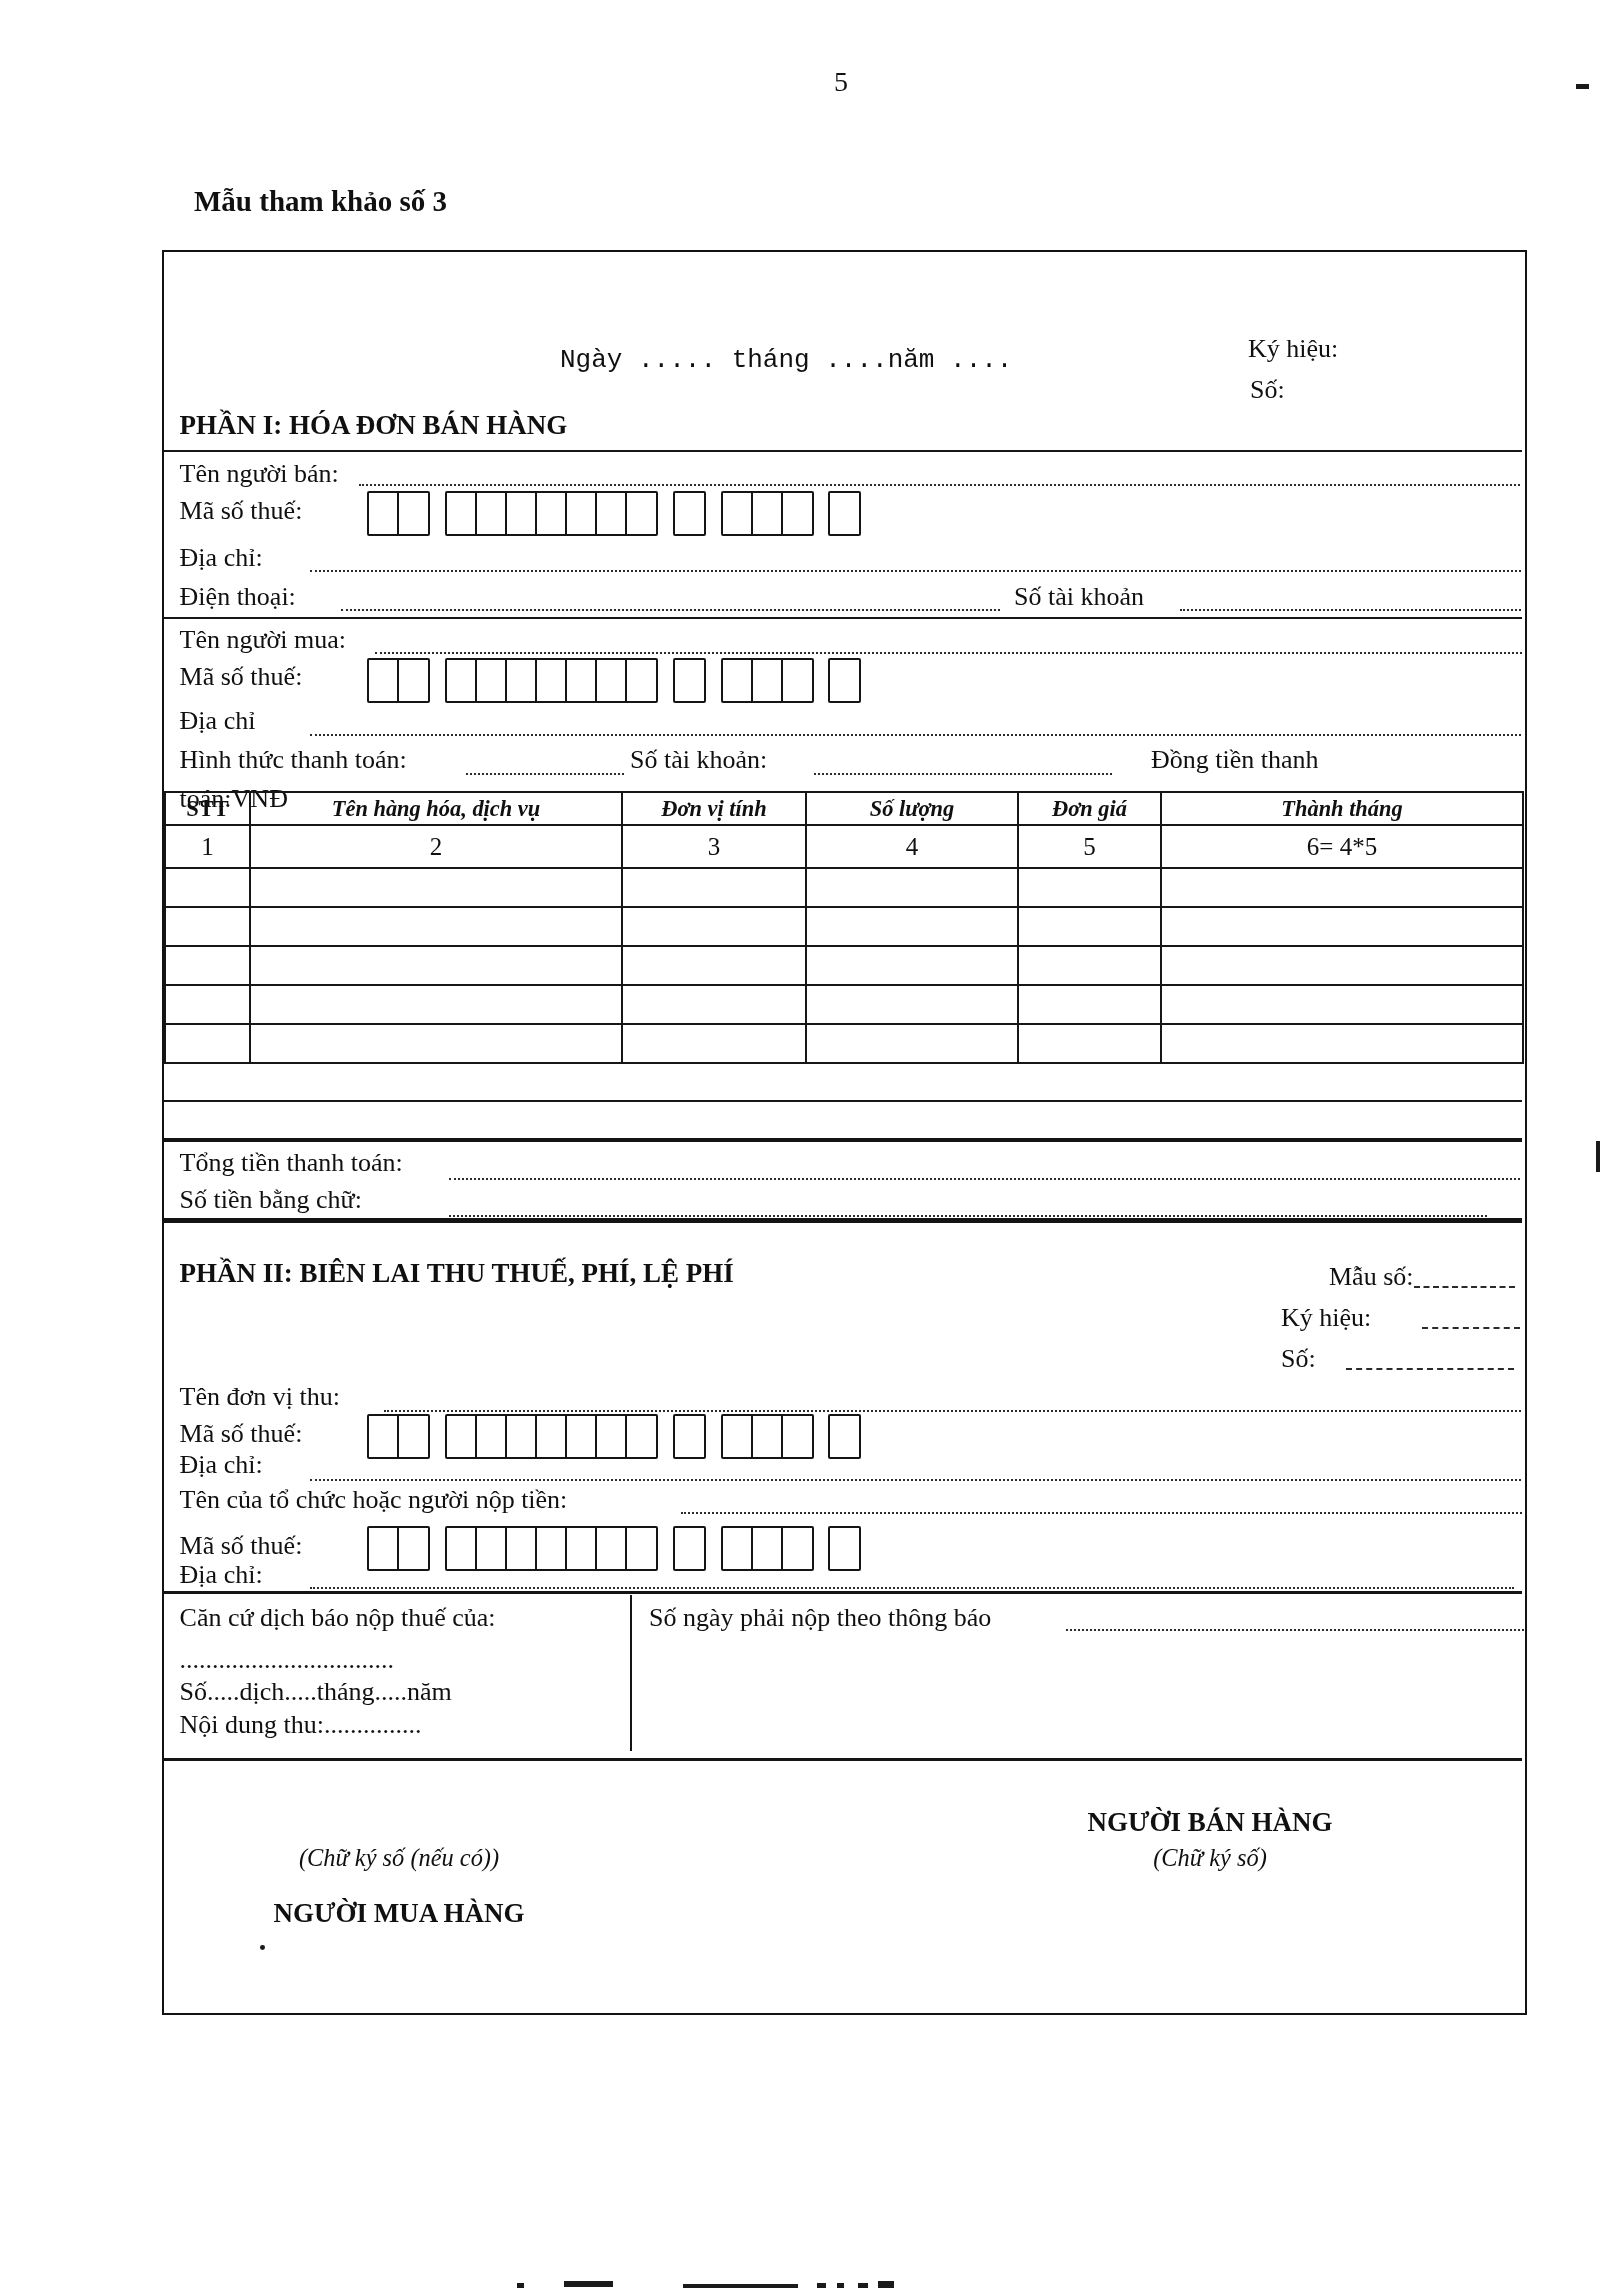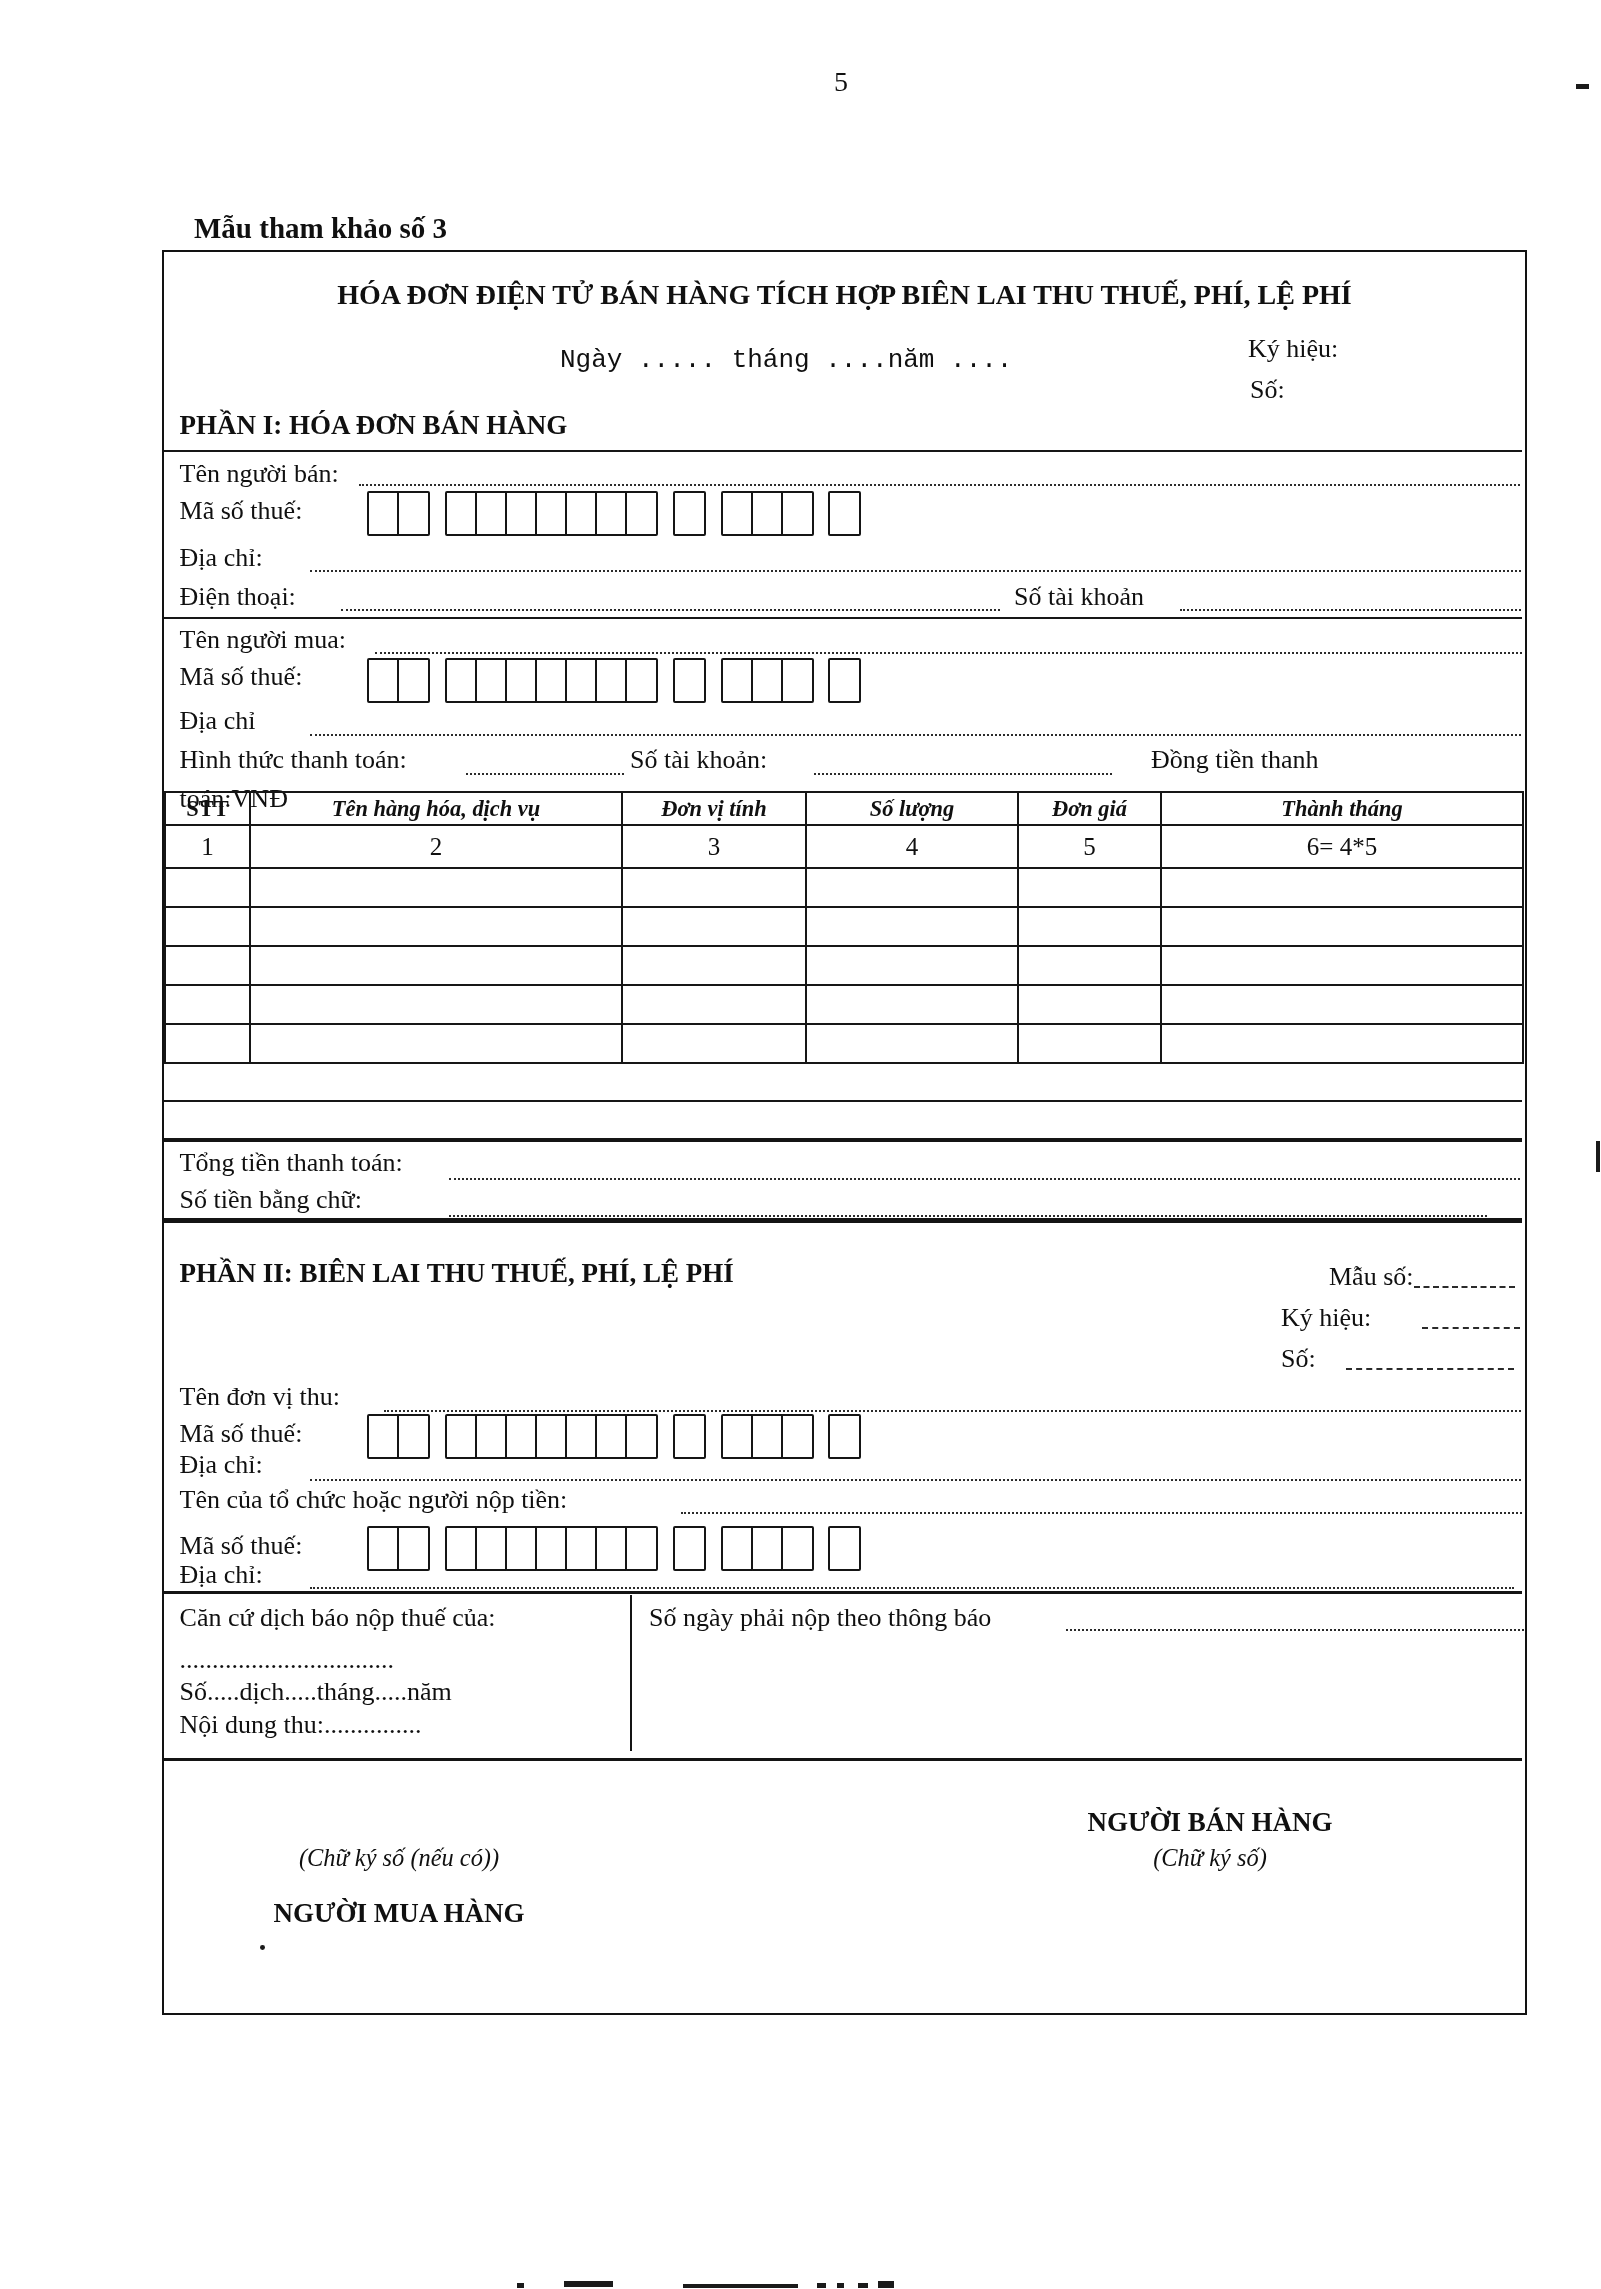--- a/index.html
+++ b/index.html
@@ -33,25 +33,24 @@
   .sig-title{font-size:27px;font-weight:bold;}
   .sig-note{font-size:24.4px;font-style:italic;}
 </style>
 </head>
 <body>
 
 <div class="page">
 
   <div class="abs lbl" style="left:834px;top:66px;font-size:28px;">5</div>
   <div class="abs artifact" style="left:1576px;top:84px;width:12.7px;height:4.9px;"></div>
-  <div class="abs lbl bold" style="left:194px;top:185px;font-size:29px;margin-top:27px;">Mẫu tham khảo số 3</div>
+  <div class="abs lbl bold" style="left:194px;top:185px;font-size:29px;">Mẫu tham khảo số 3</div>
 
   <div class="form-box">
 
-    <div class="abs bold center" style="left:0;top:27px;width:1361px;font-size:28px;">HÓA ĐƠN ĐIỆN TỬ BÁN HÀNG TÍCH HỢP BIÊN LAI THU THUẾ, PHÍ, LỆ PHÍ</div>
     <div class="abs lbl" style="left:396px;top:94px;font-family:Liberation Mono, monospace;">Ngày ..... tháng ....năm ....</div>
     <div class="abs lbl" style="left:1084px;top:82px;">Ký hiệu:</div>
     <div class="abs lbl" style="left:1086px;top:123px;">Số:</div>
 
     <div class="abs lbl bold" style="left:15.6px;top:158px;font-size:27px;">PHẦN I: HÓA ĐƠN BÁN HÀNG</div>
     <div class="abs solidline" style="left:0;top:198px;width:1358px;"></div>
 
     <div class="abs lbl" style="left:15.6px;top:207px;">Tên người bán:</div>
     <div class="abs dotline" style="left:195px;top:232px;width:1161px;"></div>
 

